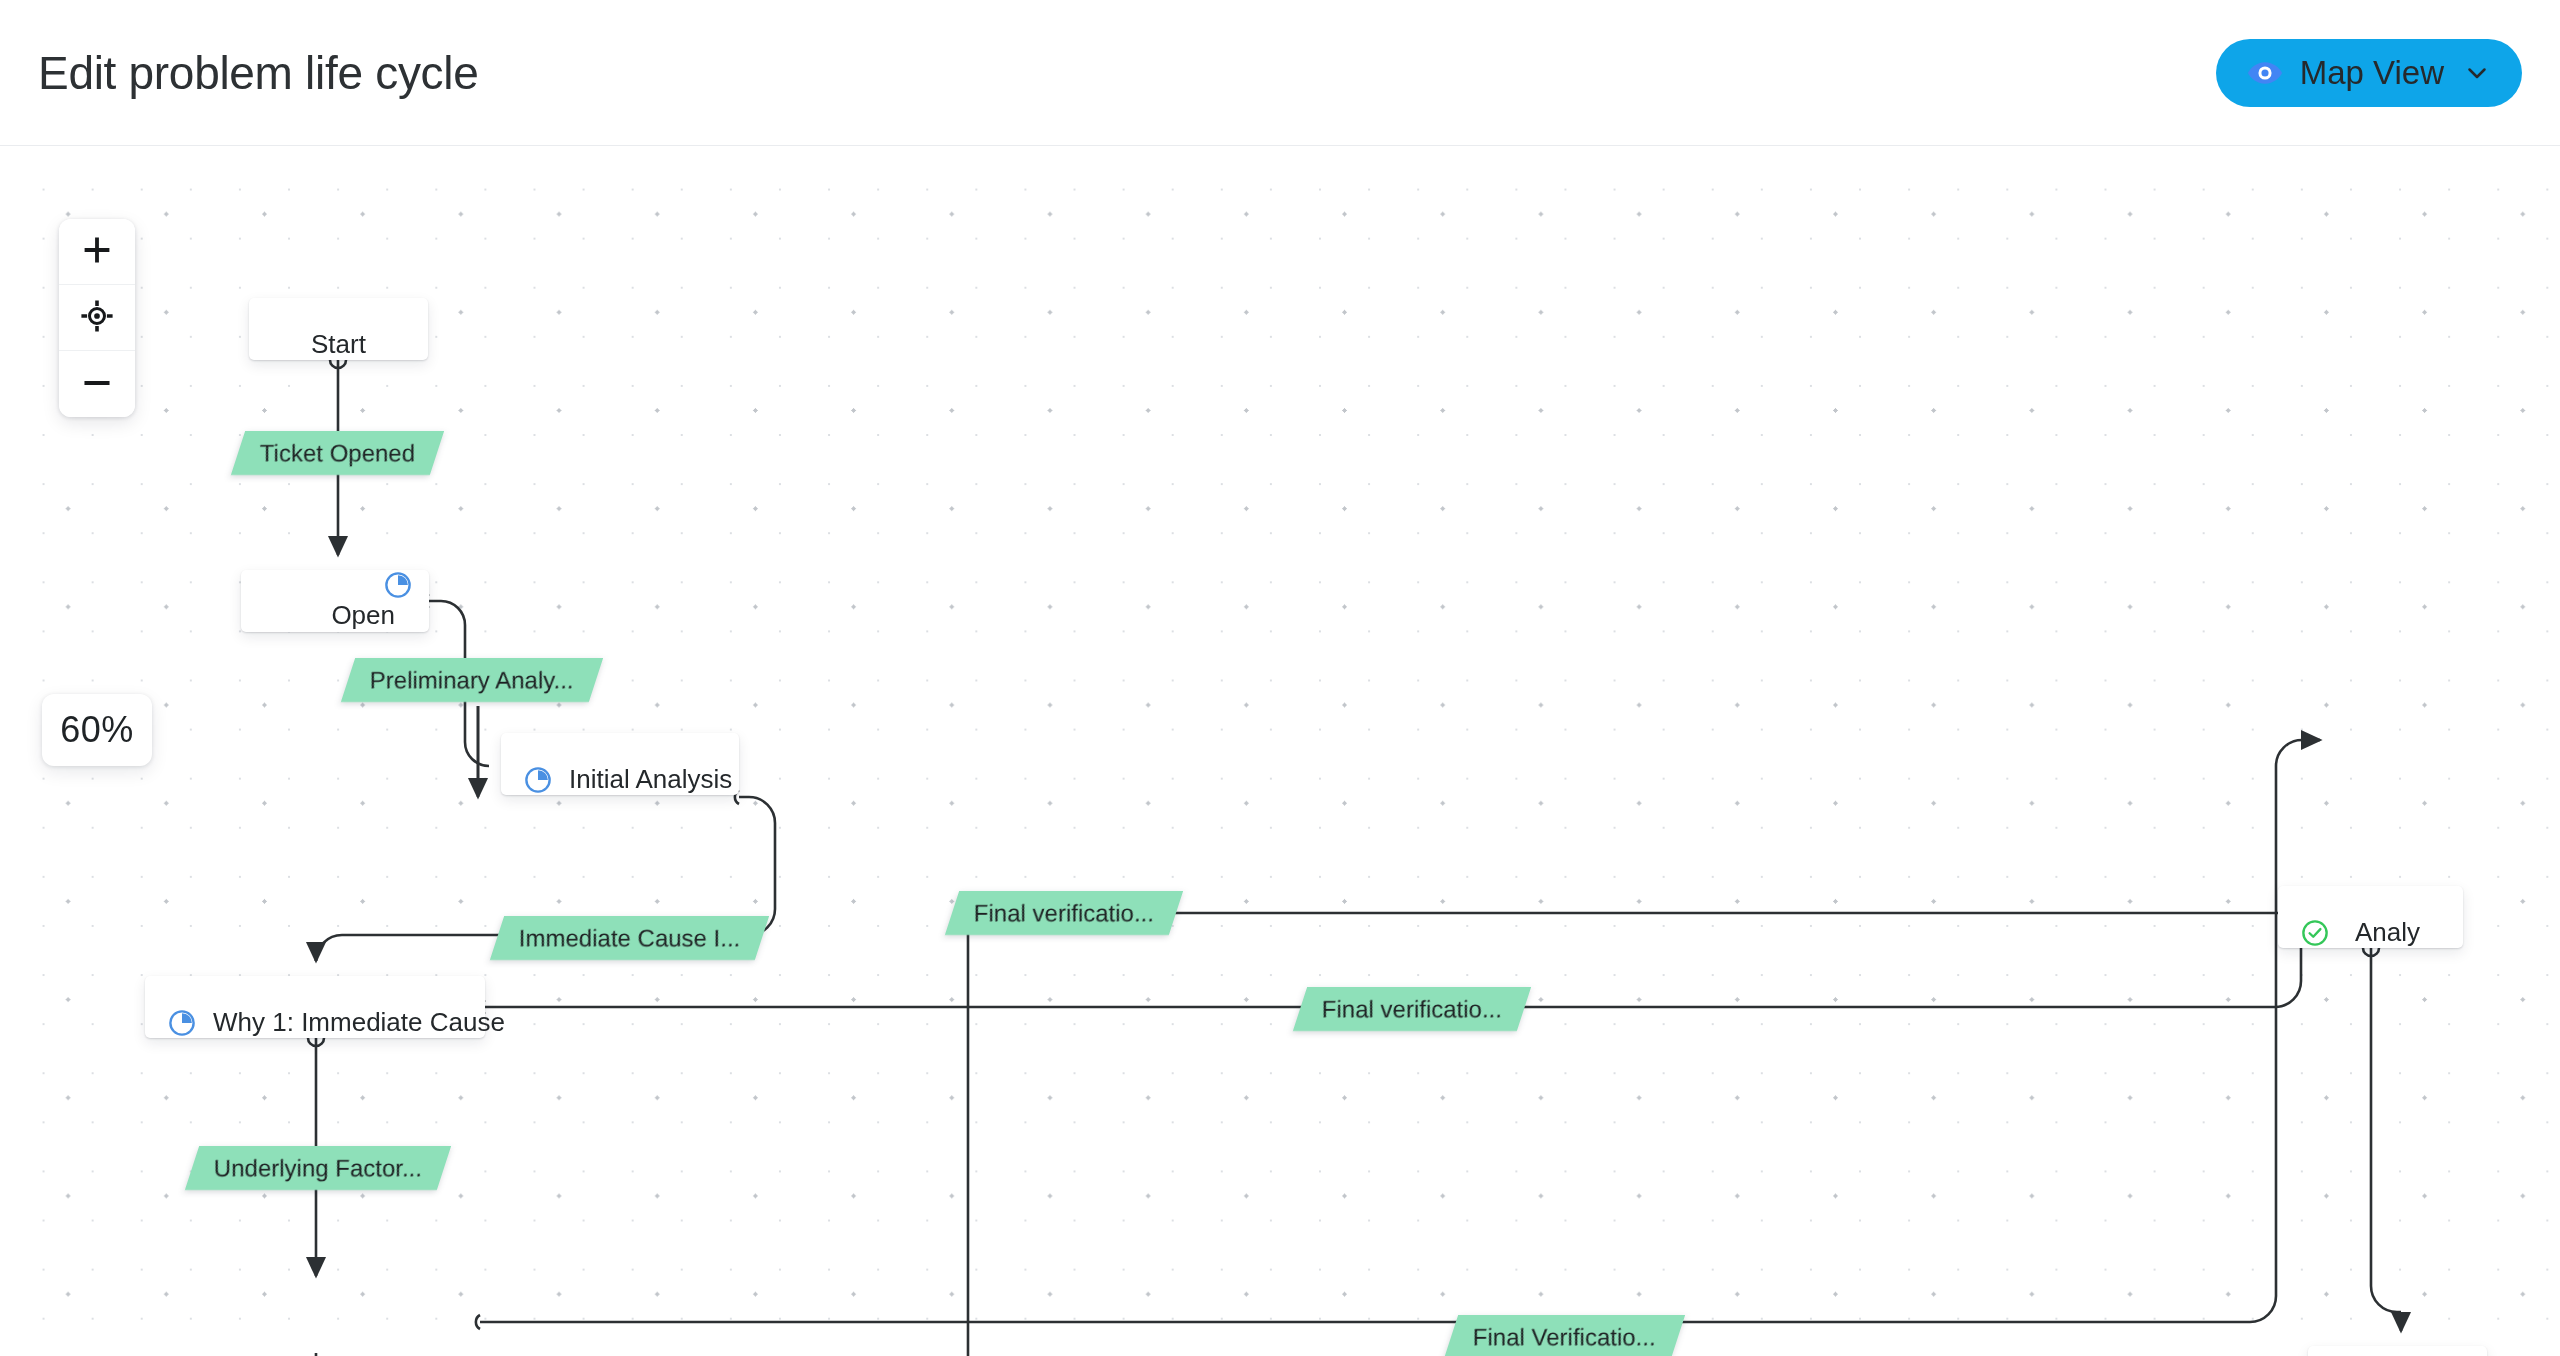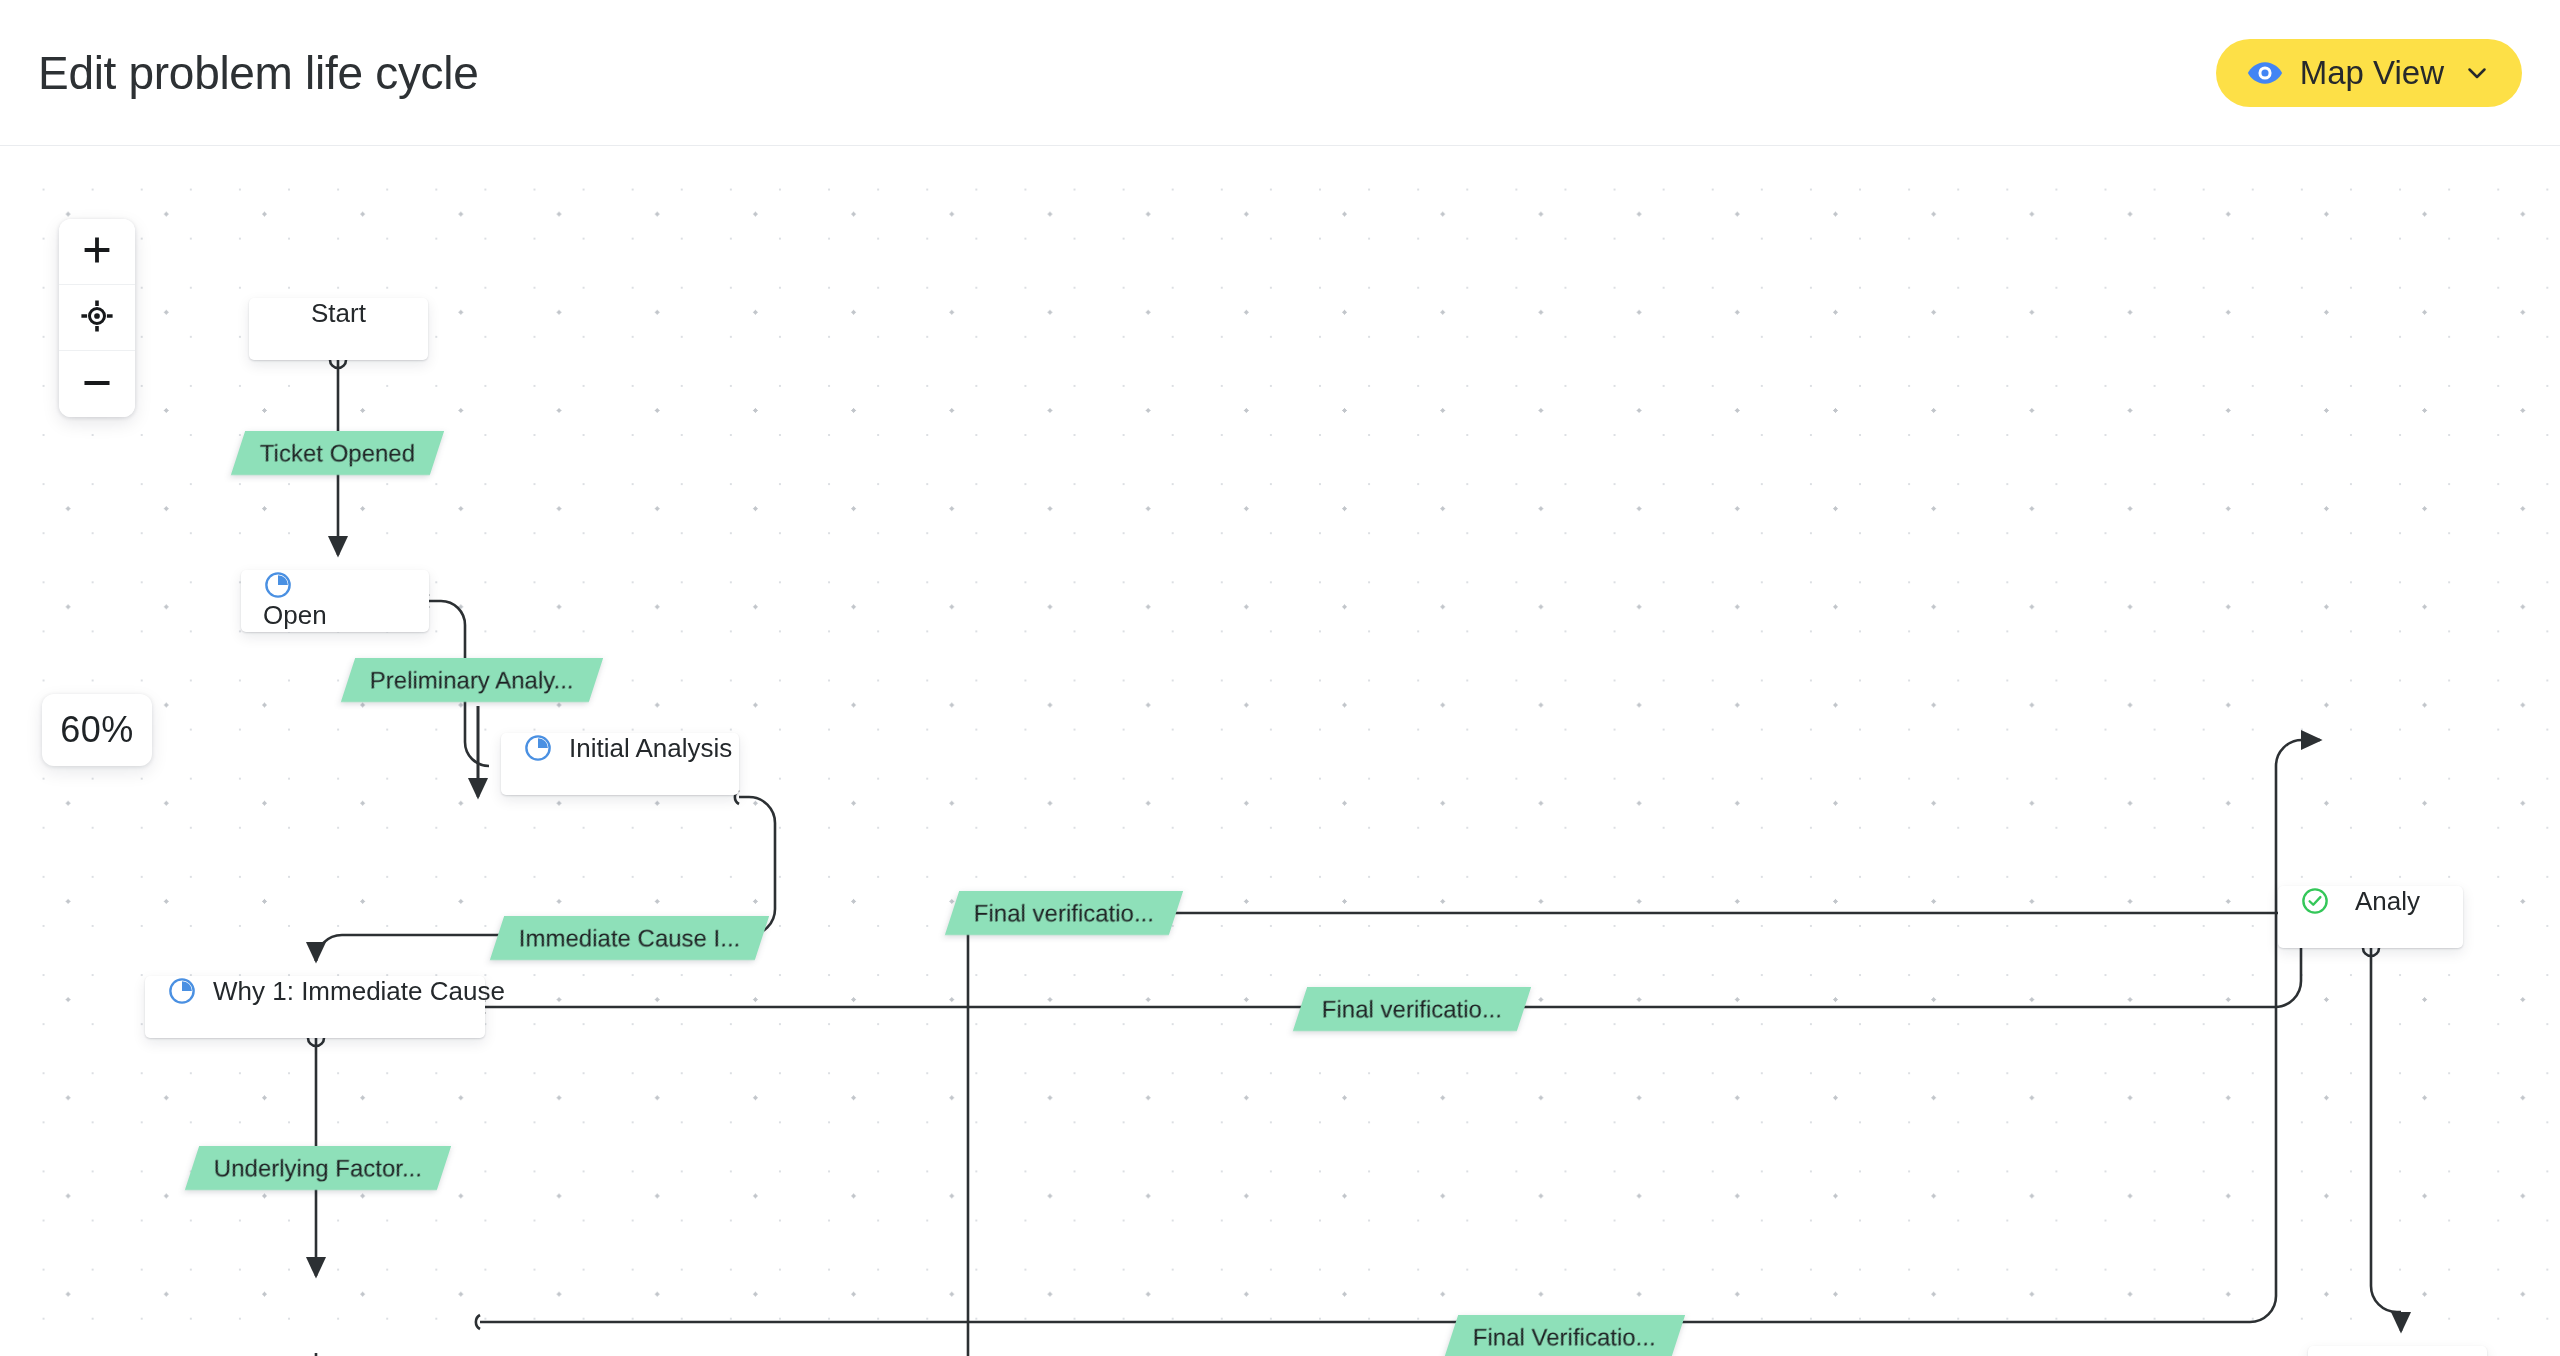--- a/index.html
+++ b/index.html
@@ -28,21 +28,21 @@
     font-size: 46px;
     font-weight: 400;
     color: #2d3134;
     letter-spacing: -0.3px;
     line-height: 1;
     white-space: nowrap;
   }
 
   #map-view-button {
     display: flex; align-items: center; gap: 16px;
-    background: #fde047;
+    background: #0ea5e9;
     border: none;
     border-radius: 34px;
     height: 68px;
     padding: 0 30px 0 30px;
     cursor: pointer;
     font-family: inherit;
   }
   #map-view-button .eye-wrap { display: flex; align-items: center; }
   #map-view-label {
     font-size: 33px; color: #26292c; font-weight: 400; white-space: nowrap;
@@ -92,21 +92,21 @@
     font-size: 36px; color: #1f2326; letter-spacing: .5px;
     z-index: 30;
   }
 
   
   .node {
     position: absolute;
     background: #ffffff;
     border-radius: 5px;
     box-shadow: 0 1px 2px rgba(16,24,40,.16), 0 5px 14px rgba(16,24,40,.09);
-    display: flex; align-items: flex-start;
+    display: flex; align-items: flex-end;
     z-index: 20;
     font-size: 26px;
     color: #24282b;
     white-space: nowrap;
   }
   .node.plain { justify-content: center; }
   .node.withicon { padding-left: 22px; }
   .node .nicon { display: flex; align-items: center; margin-right: 16px; flex: 0 0 auto; }
   .node .nlabel { flex: 1 1 auto; text-align: center; padding-right: 34px; }
   .node.plain .nlabel { padding-right: 0; }

